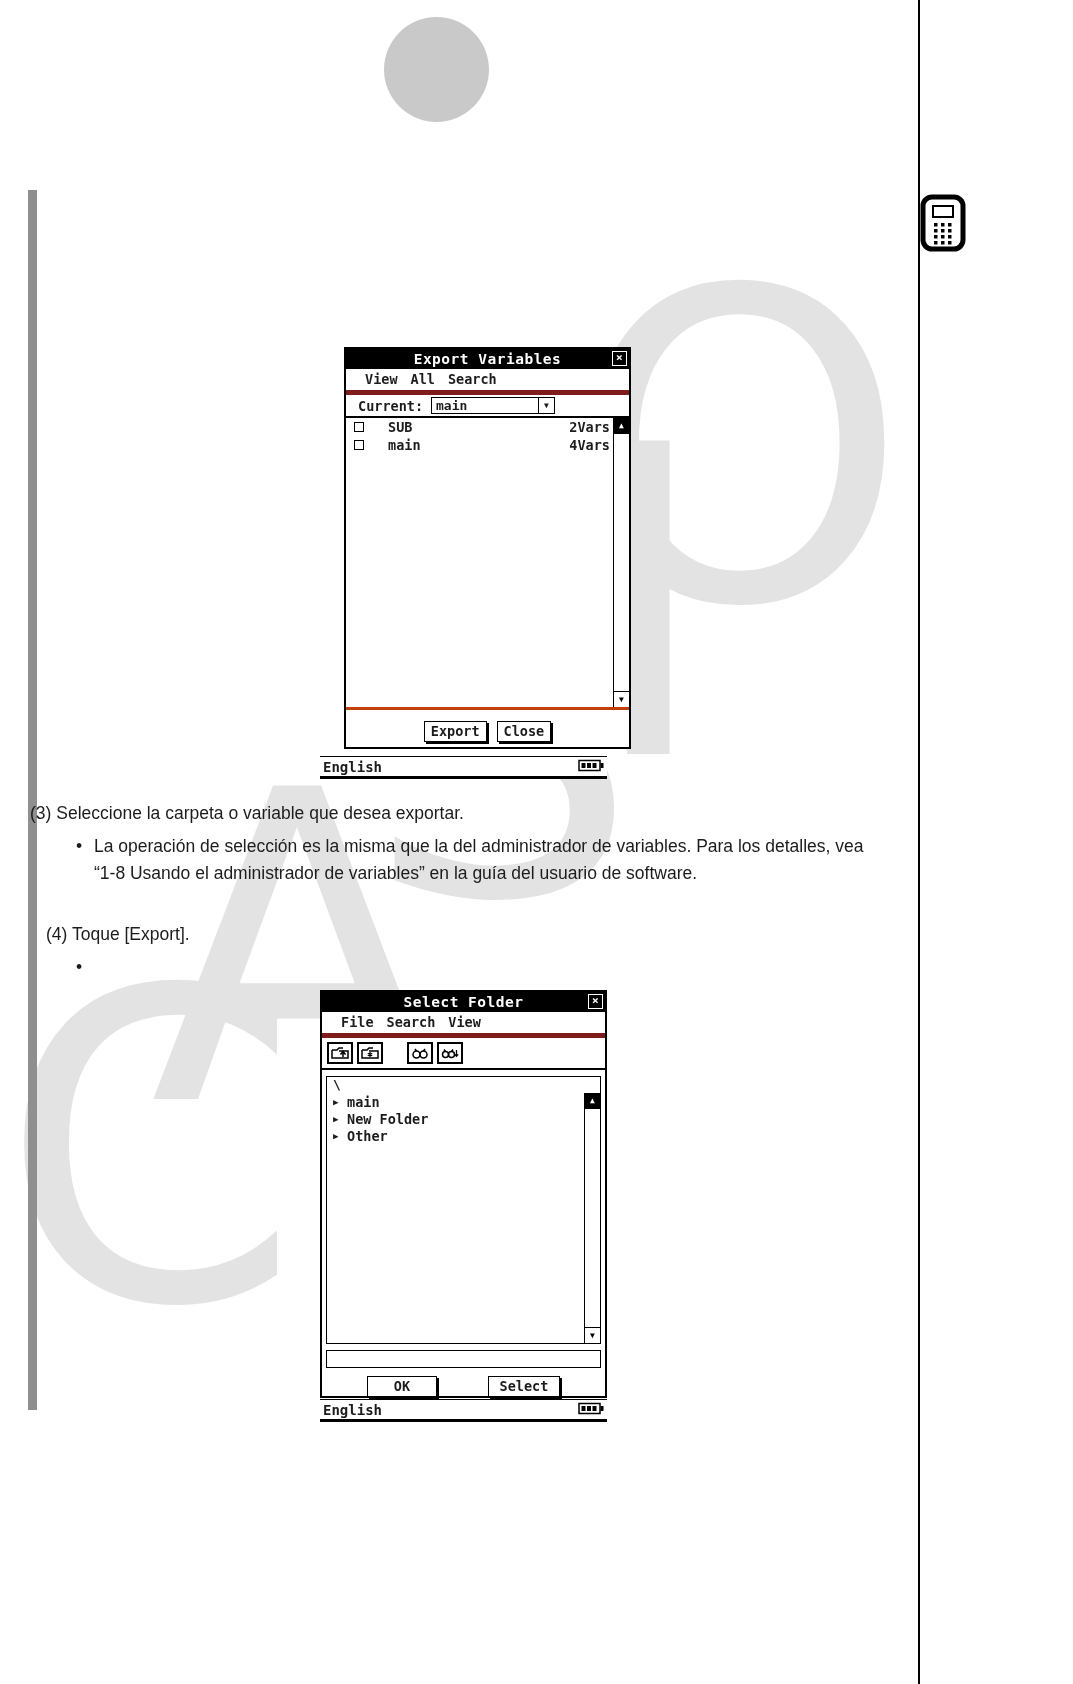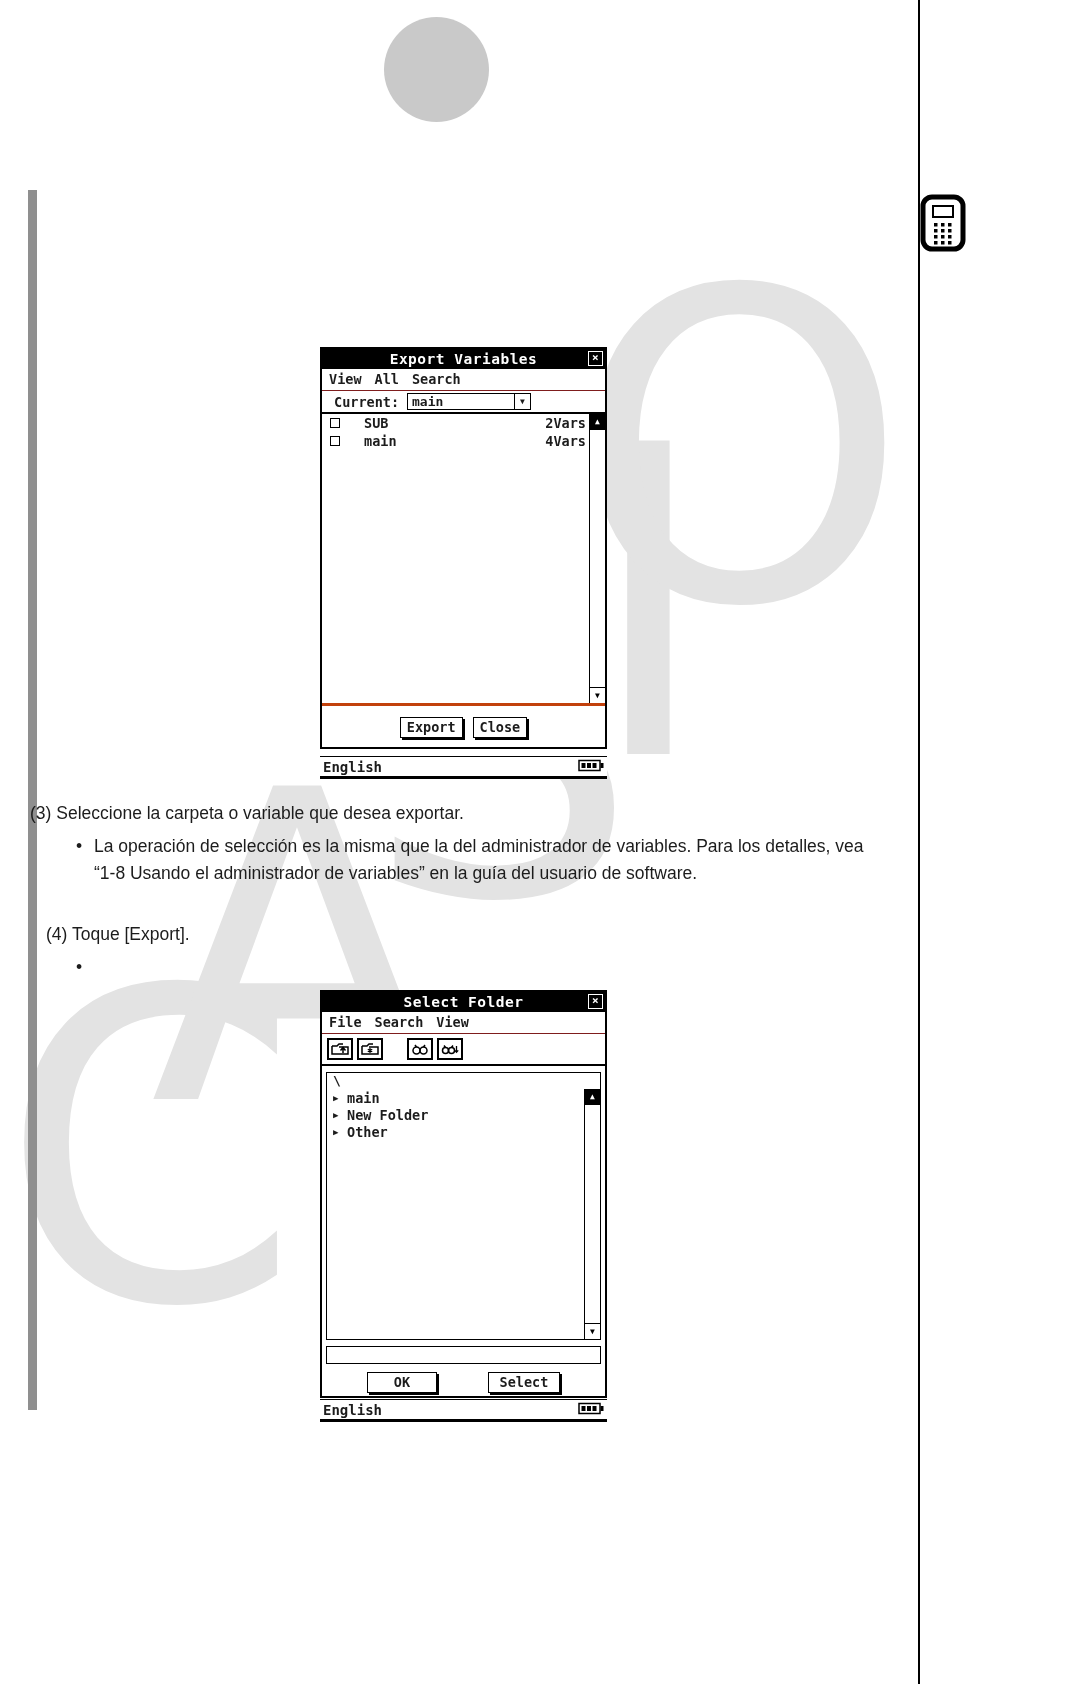--- a/index.html
+++ b/index.html
@@ -28,29 +28,29 @@
   #b3{left:76px;top:833px;width:812px;}
   #step4{left:46px;top:921px;}
   #b4{left:76px;top:954px;width:840px;}
 
   
   .shot{position:absolute;width:287px;height:432px;z-index:2;background:#fff;
         font-family:"DejaVu Sans Mono", monospace;}
   #shot1{left:320px;top:347px;}
   #shot2{left:320px;top:990px;}
   .dlg{position:absolute;left:0;top:0;width:287px;border:2px solid #000;background:#fff;box-sizing:border-box;}
-  #shot1 .dlg{height:402px;}
+  #shot1 .dlg{height:402px;margin-left:24px;}
   #shot2 .dlg{height:408px;}
   .titlebar{height:20px;background:#000;color:#fff;text-align:center;position:relative;
             font-weight:bold;font-size:14.5px;line-height:20px;letter-spacing:0.5px;}
   .closebox{position:absolute;right:2px;top:2px;width:15px;height:15px;box-sizing:border-box;
             border:1px solid #fff;background:#000;color:#fff;font-weight:bold;font-size:11px;
             line-height:12px;text-align:center;cursor:pointer;}
-  .menubar{height:21px;line-height:21px;padding-left:7px;font-weight:bold;font-size:13.5px;
-           border-bottom:1px solid #7f1d1d;}
+  .menubar{height:21px;line-height:21px;padding-left:19px;font-weight:bold;font-size:13.5px;
+           border-bottom:5px solid #7f1d1d;}
   .menubar span{margin-right:13px;cursor:pointer;}
 
   
   .currentrow{height:23px;border-bottom:2px solid #000;display:flex;align-items:center;
               padding:0 12px;font-weight:bold;font-size:13.5px;box-sizing:border-box;}
   .combo{margin-left:8px;width:124px;height:17px;border:1px solid #000;display:flex;
          box-sizing:border-box;background:#fff;}
   .combo-val{flex:1;padding-left:4px;font-size:13px;line-height:15px;font-weight:bold;}
   .combo-btn{width:15px;border-left:1px solid #000;display:flex;align-items:center;
              justify-content:center;font-size:8px;cursor:pointer;}

